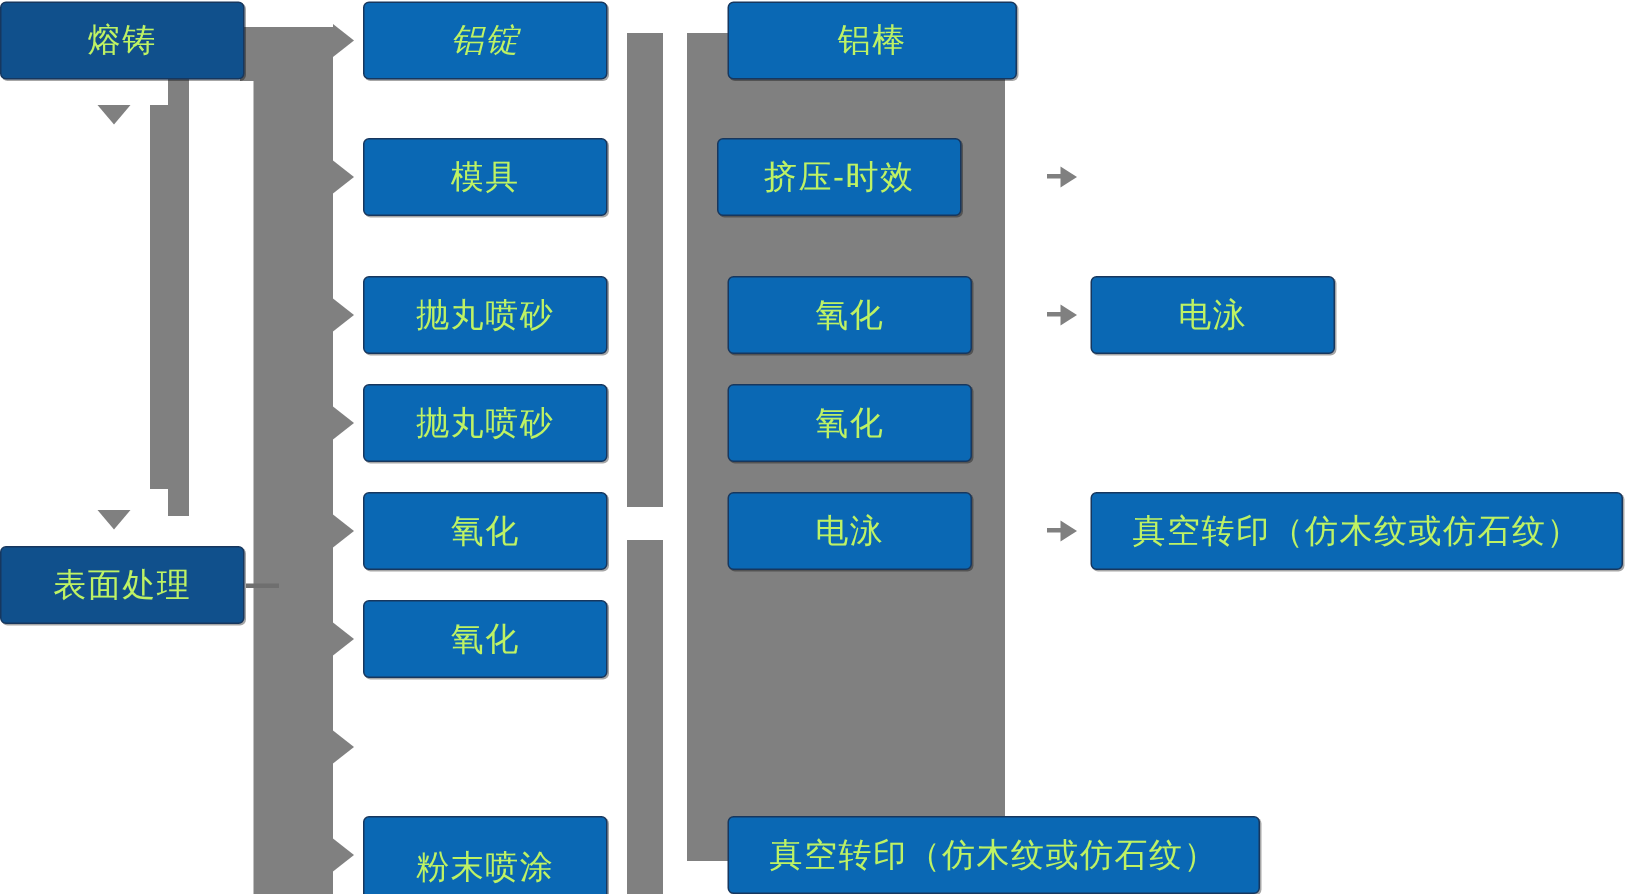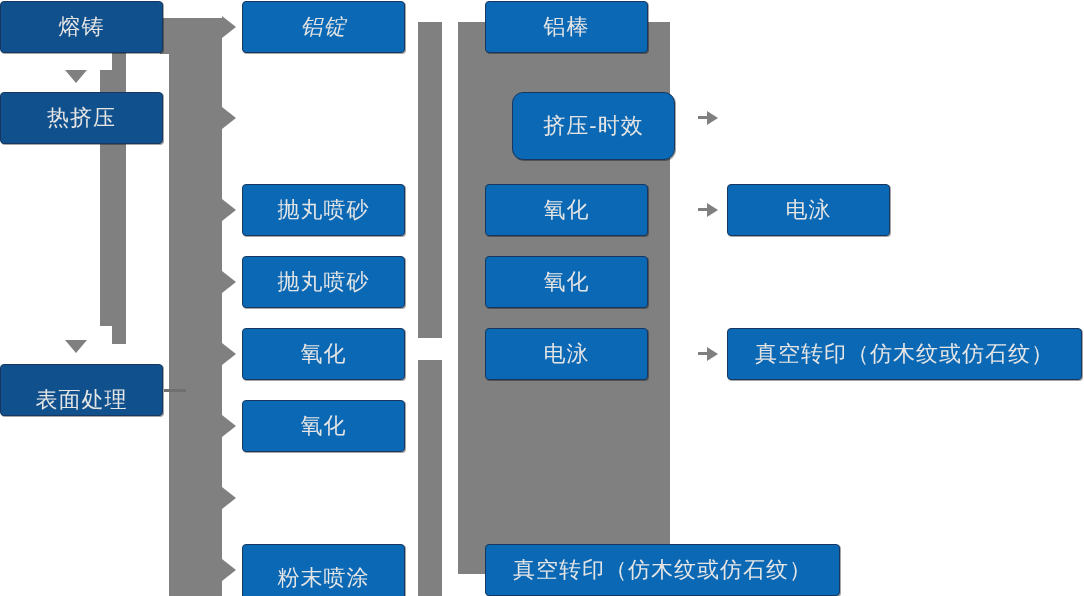--- a/index.html
+++ b/index.html
@@ -37,21 +37,21 @@
   .white-gap{position:absolute;background:#ffffff;}
   .white-line{position:absolute;background:#ffffff;height:3px;}
   .dark-stem{position:absolute;height:3px;background:#6f6f6f;}
 
   
   .box{
     position:absolute;
     box-sizing:border-box;
     border:1px solid #17375e;
     border-radius:4px;
-    color:#e5e5e5;
+    color:#bef264;
     display:flex;align-items:center;justify-content:center;
     text-align:center;
     font-size:22px;
     letter-spacing:1px;
     white-space:nowrap;
     box-shadow:1px 1px 0 rgba(0,0,0,0.35);
   }
   .box.dark{background:#10508c;}
   .box.bright{background:#0a68b4;}
 </style>
@@ -109,50 +109,50 @@
 
   <div class="small-stem" style="left:698px;top:208px;width:12px;"></div>
   <div class="small-arrow" style="left:707px;top:203px;"></div>
 
   <div class="small-stem" style="left:698px;top:352px;width:12px;"></div>
   <div class="small-arrow" style="left:707px;top:347px;"></div>
 
   <div class="box dark" style="left:0px;top:1px;width:163px;height:52px;">
     <span>熔铸</span>
   </div>
-  <div class="box dark" style="left:0px;top:92px;width:163px;height:52px;">
-    <span>热挤压</span>
-  </div>
-  <div class="box dark" style="left:0px;top:364px;width:163px;height:52px;align-items:flex-end;">
+  <div class="box dark" style="left:0px;top:364px;width:163px;height:52px;">
     <span>表面处理</span>
   </div>
 
   <div class="box bright" style="left:242px;top:1px;width:163px;height:52px;font-style:italic;">
     <span>铝锭</span>
+  </div>
+  <div class="box bright" style="left:242px;top:92px;width:163px;height:52px;">
+    <span>模具</span>
   </div>
   <div class="box bright" style="left:242px;top:184px;width:163px;height:52px;">
     <span>抛丸喷砂</span>
   </div>
   <div class="box bright" style="left:242px;top:256px;width:163px;height:52px;">
     <span>抛丸喷砂</span>
   </div>
   <div class="box bright" style="left:242px;top:328px;width:163px;height:52px;">
     <span>氧化</span>
   </div>
   <div class="box bright" style="left:242px;top:400px;width:163px;height:52px;">
     <span>氧化</span>
   </div>
   <div class="box bright" style="left:242px;top:544px;width:163px;height:68px;font-family:Liberation Serif, serif;">
     <span>粉末喷涂</span>
   </div>
 
-  <div class="box bright" style="left:485px;top:1px;width:163px;height:52px;">
+  <div class="box bright" style="left:485px;top:1px;width:193px;height:52px;">
     <span>铝棒</span>
   </div>
-  <div class="box bright" style="left:512px;top:92px;width:163px;height:68px;border-radius:11px;">
+  <div class="box bright" style="left:478px;top:92px;width:163px;height:52px;">
     <span>挤压-时效</span>
   </div>
   <div class="box bright" style="left:485px;top:184px;width:163px;height:52px;">
     <span>氧化</span>
   </div>
   <div class="box bright" style="left:485px;top:256px;width:163px;height:52px;">
     <span>氧化</span>
   </div>
   <div class="box bright" style="left:485px;top:328px;width:163px;height:52px;">
     <span>电泳</span>

